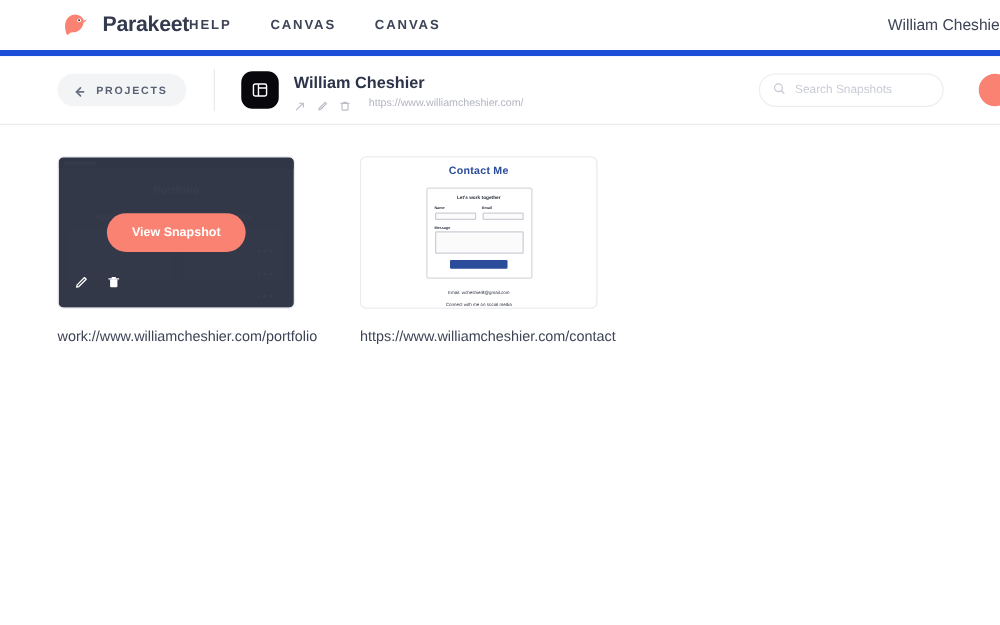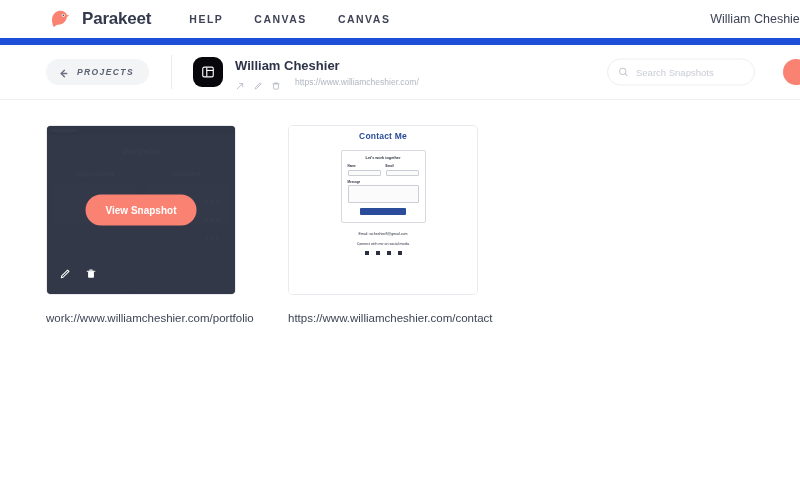--- a/index.html
+++ b/index.html
@@ -8,31 +8,31 @@
     background: #ffffff;
     font-family: "Liberation Sans", sans-serif;
     overflow: hidden;
   }
   .page { position: relative; width: 800px; height: 500px; background:#fff; }
 
   
   .topnav {
     height: 45px; width: 100%;
     display: flex; align-items: center;
-    border-bottom: 7px solid #1d4ed8;
+    border-bottom: 5px solid #1d4ed8;
     background: #fff;
     position: relative;
   }
   .brand { display: flex; align-items: center; margin-left: 47px; }
   .brand-logo { width: 26px; height: 26px; position: relative; }
   .brand-name {
     font-size: 17px; font-weight: bold; color: #333a4d;
     margin-left: 9px; letter-spacing: -0.2px;
   }
-  .nav-links { display: flex; align-items: center; margin-left: 38px; gap: 31px; }
+  .nav-links { display: flex; align-items: center; gap: 31px; }
   .nav-link {
     font-size: 10.5px; font-weight: bold; color: #3d4456;
     letter-spacing: 1.5px; text-decoration: none; cursor: pointer;
   }
   .nav-user {
     position: absolute; right: -4px; top: 50%; transform: translateY(-50%);
     font-size: 12.5px; color: #3d4456; white-space: nowrap;
   }
 
   
@@ -40,21 +40,21 @@
     height: 55px; width: 100%;
     display: flex; align-items: center;
     border-bottom: 1px solid #eeeef2;
     position: relative; background: #fff;
   }
   .projects-btn {
     margin-left: 46px;
     height: 26px; padding: 0 15px 0 12px;
     border-radius: 13px; background: #f3f4f6;
     display: flex; align-items: center; gap: 8px;
-    cursor: pointer; border: none; font-style: italic;
+    cursor: pointer; border: none;
   }
   .projects-btn .arrow { display:block; width:11px; height:11px; }
   .projects-btn .label {
     font-size: 8.5px; font-weight: bold; color: #5a6173; letter-spacing: 1.4px;
   }
   .divider-v { width: 1px; height: 34px; background: #e9e9ee; margin-left: 22px; }
 
   .proj-icon {
     width: 30px; height: 30px; border-radius: 9px;
     background: #07070c; margin-left: 21px;
@@ -85,21 +85,21 @@
     background: #f98272; cursor: pointer;
   }
 
   
   .grid {
     display: flex; gap: 52px;
     padding: 25px 0 0 46px;
   }
   .card-col { width: 190px; }
   .card {
-    position: relative; width: 190px; height: 170px;
+    position: relative; width: 190px; height: 122px;
     border-radius: 5px; overflow: hidden;
     border: 1px solid #e9eaef; background: #fff;
     cursor: pointer;
   }
 
   
   .shot-portfolio {
     position: absolute; inset: 0; background: #3e4455;
   }
   .sp-topbar {

